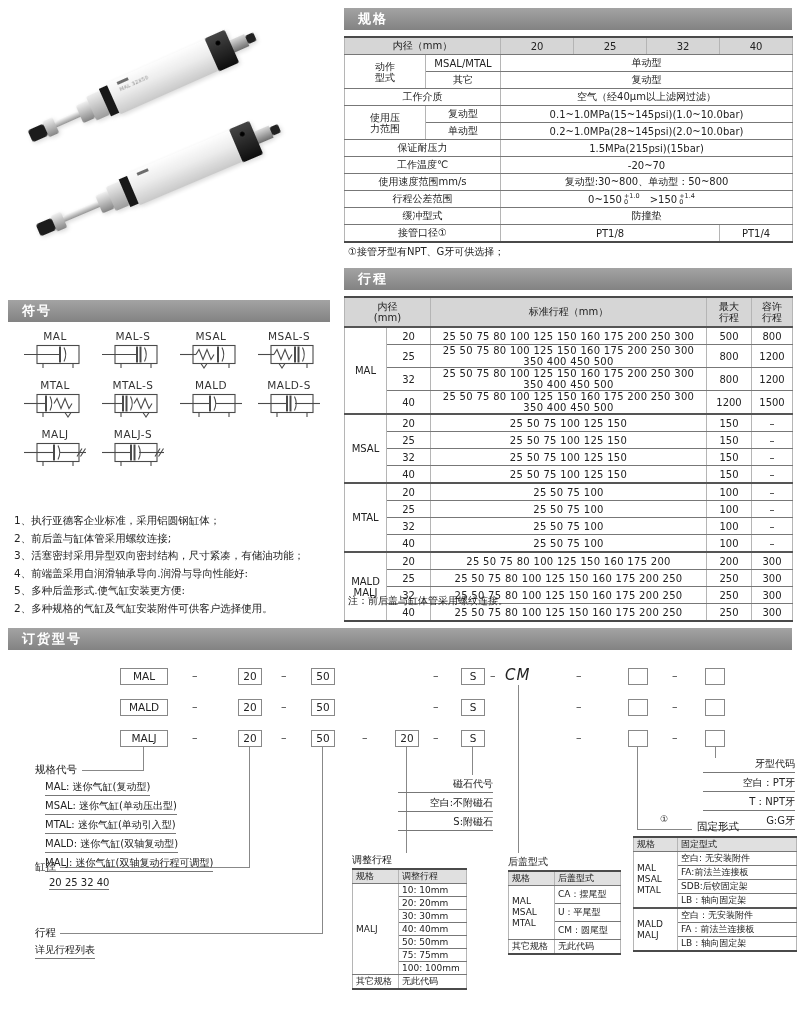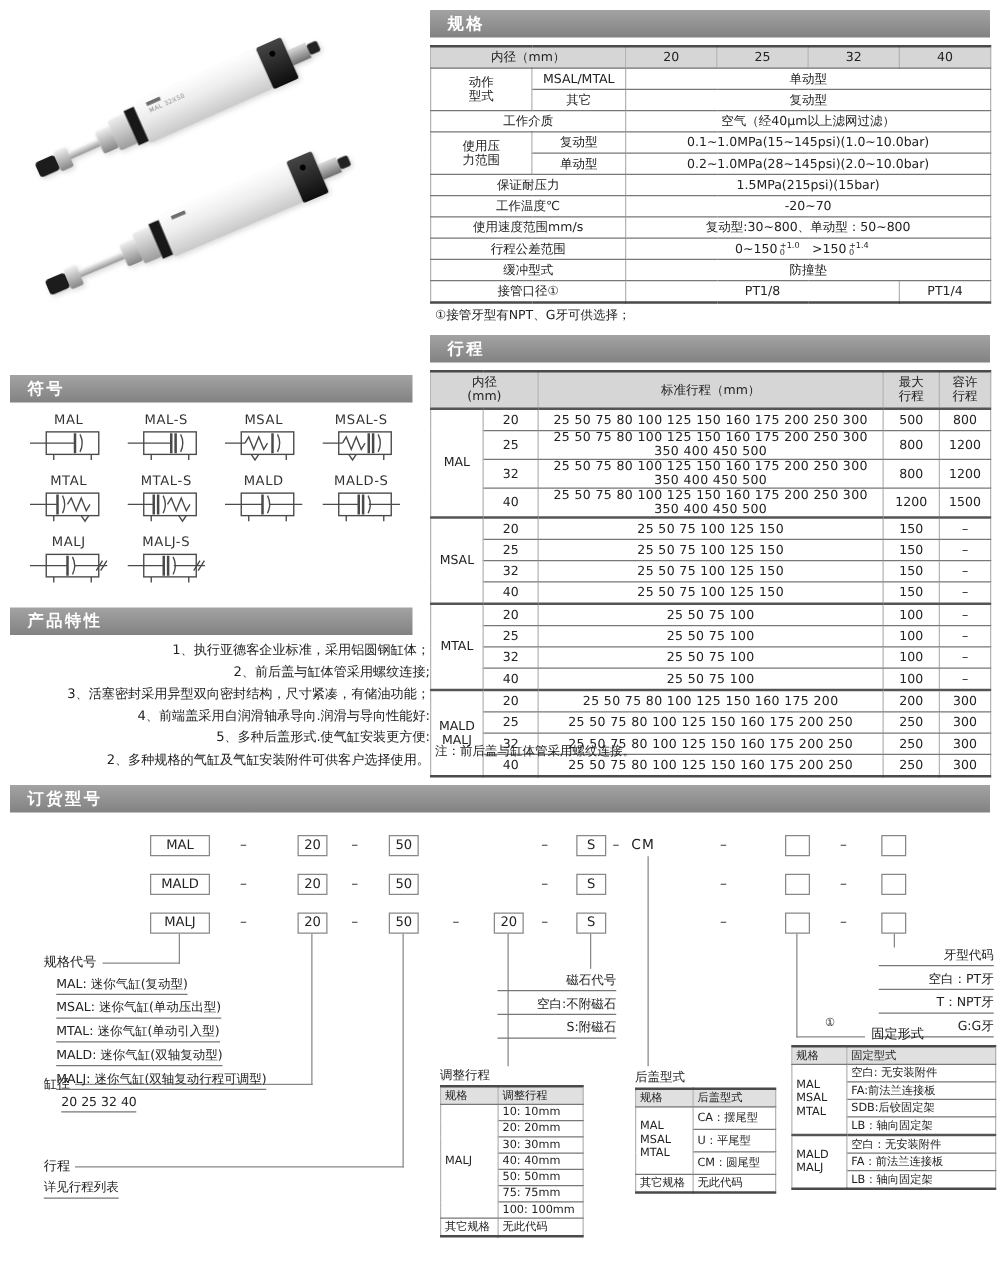--- a/index.html
+++ b/index.html
@@ -27,21 +27,21 @@
   .sym-grid{position:absolute;display:grid;grid-template-columns:repeat(4,78px);row-gap:9px;}
   .sym{display:flex;flex-direction:column;align-items:center;}
   .sym .slabel{font-size:10.5px;letter-spacing:0.5px;margin-bottom:1px;color:#333;}
   .sym svg{stroke:#4a4a4a;fill:none;stroke-width:1.1;}
   
   .feat{position:absolute;font-size:10.5px;line-height:17.5px;color:#222;width:330px;}
   
   .obox{position:absolute;height:15px;line-height:15px;border:1px solid #888;
         text-align:center;font-size:10.5px;background:#fff;color:#222;}
   .odash{position:absolute;font-size:11px;color:#333;line-height:15px;}
-  .otext{position:absolute;font-size:11px;letter-spacing:1px;line-height:15px;color:#222;}
+  .otext{position:absolute;font-size:15px;letter-spacing:1px;line-height:15px;color:#222;font-style:italic;}
   .vline{position:absolute;width:1px;background:#888;}
   .hline{position:absolute;height:1px;background:#888;}
   .ltitle{position:absolute;font-size:10.5px;color:#222;}
   .ulist{position:absolute;font-size:10px;color:#222;}
   .ulist div{border-bottom:1px solid #777;padding-bottom:1px;margin-bottom:3px;width:fit-content;}
   .ulist.right{text-align:right;}
   .ulist.right div{margin-left:auto;width:auto;}
   table.mini td{font-size:9px;height:12px;text-align:left;padding:0 3px;}
   table.mini tr.thead td{background:#e0e0e0;}
   
@@ -436,24 +436,21 @@
           <line x1="29" y1="3.5" x2="29" y2="19.5" stroke-width="2"></line>
           <line x1="32.5" y1="3.5" x2="32.5" y2="19.5" stroke-width="2"></line>
           <path d="M36.5 4.5 q3.5 7 0 14"></path>
           <path d="M53 15.5 l5 -8 M56.5 15.5 l5 -8"></path>
           <line x1="19" y1="20.5" x2="19" y2="25"></line>
           <line x1="49" y1="20.5" x2="49" y2="25"></line>
         </svg>
     </div>
   </div>
 
-  <div class="bar" style="left:8px;top:486px;width:322px;">
-    <span>产品特性</span>
-  </div>
-  <div class="feat" style="left:14px;top:512px;text-align:right;">
+  <div class="feat" style="left:14px;top:512px;">
     <div>1、执行亚德客企业标准，采用铝圆钢缸体；</div>
     <div>2、前后盖与缸体管采用螺纹连接;</div>
     <div>3、活塞密封采用异型双向密封结构，尺寸紧凑，有储油功能；</div>
     <div>4、前端盖采用自润滑轴承导向.润滑与导向性能好:</div>
     <div>5、多种后盖形式.使气缸安装更方便:</div>
     <div>2、多种规格的气缸及气缸安装附件可供客户选择使用。</div>
   </div>
 
   <div class="bar" style="left:8px;top:628px;width:784px;">
     <span>订货型号</span>

